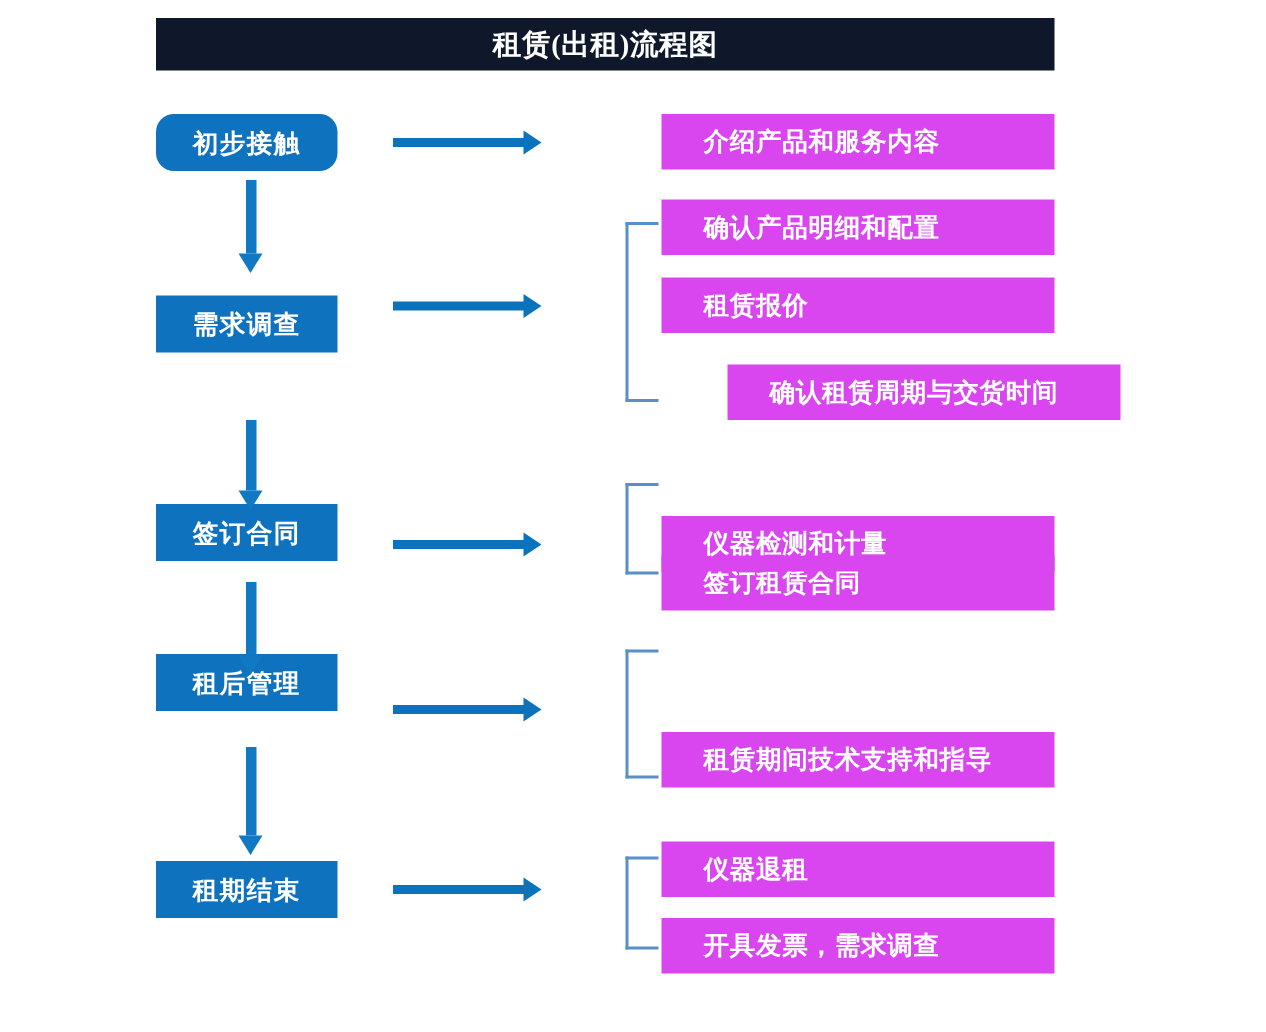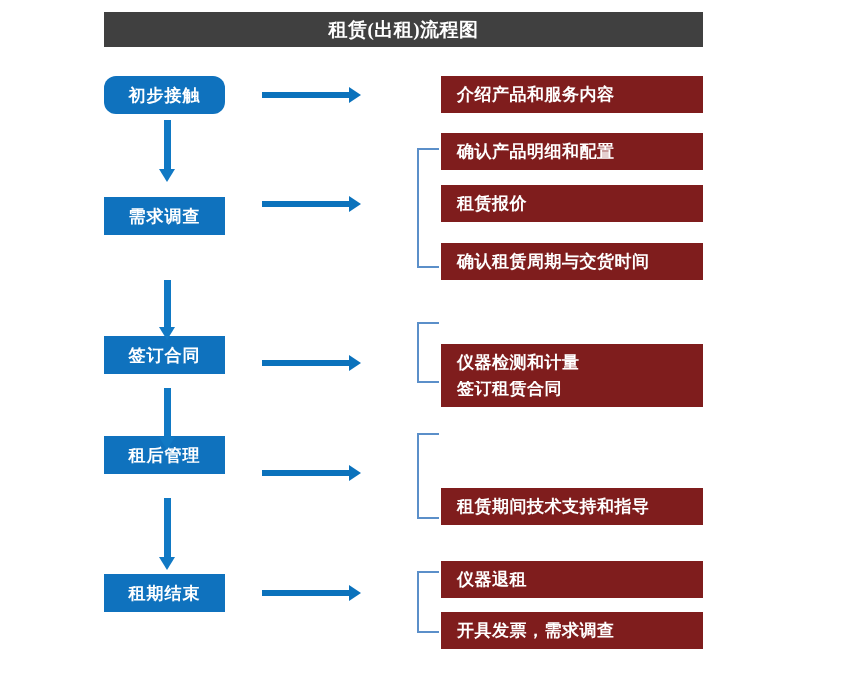--- a/index.html
+++ b/index.html
@@ -19,21 +19,21 @@
     overflow: hidden;
   }
 
   
   .title-bar {
     position: absolute;
     left: 104px;
     top: 12px;
     width: 599px;
     height: 35px;
-    background: #404040;
+    background: #0f172a;
     color: #ffffff;
     font-size: 19px;
     font-weight: bold;
     display: flex;
     align-items: center;
     justify-content: center;
     letter-spacing: 0.5px;
   }
 
   
@@ -51,27 +51,27 @@
     justify-content: center;
     letter-spacing: 1px;
   }
 
   
   .detail-box {
     position: absolute;
     left: 441px;
     width: 262px;
     height: 37px;
-    background: #7f1d1d;
+    background: #d946ef;
     color: #ffffff;
     font-size: 17px;
     font-weight: bold;
     display: flex;
     align-items: center;
-    padding-left: 16px;
+    padding-left: 28px;
     letter-spacing: 0.5px;
   }
 
   
   .h-arrow {
     position: absolute;
     left: 262px;
     width: 99px;
     height: 16px;
   }
@@ -198,21 +198,21 @@
   <div class="bracket" style="left:417px; top:433px; height:86px;"></div>
 
   <div class="bracket" style="left:417px; top:571px; height:62px;"></div>
 
   <div class="detail-box" style="top:76px;">介绍产品和服务内容</div>
 
   <div class="detail-box" style="top:133px;">确认产品明细和配置</div>
 
   <div class="detail-box" style="top:185px;">租赁报价</div>
 
-  <div class="detail-box" style="top:243px;">确认租赁周期与交货时间</div>
+  <div class="detail-box" style="top:243px;margin-left:44px;">确认租赁周期与交货时间</div>
 
   <div class="detail-box" style="top:328px;margin-top:42px;">签订租赁合同</div>
 
   <div class="detail-box" style="top:344px;">仪器检测和计量</div>
 
 
   <div class="detail-box" style="top:488px;">租赁期间技术支持和指导</div>
 
   <div class="detail-box" style="top:561px;">仪器退租</div>
 

